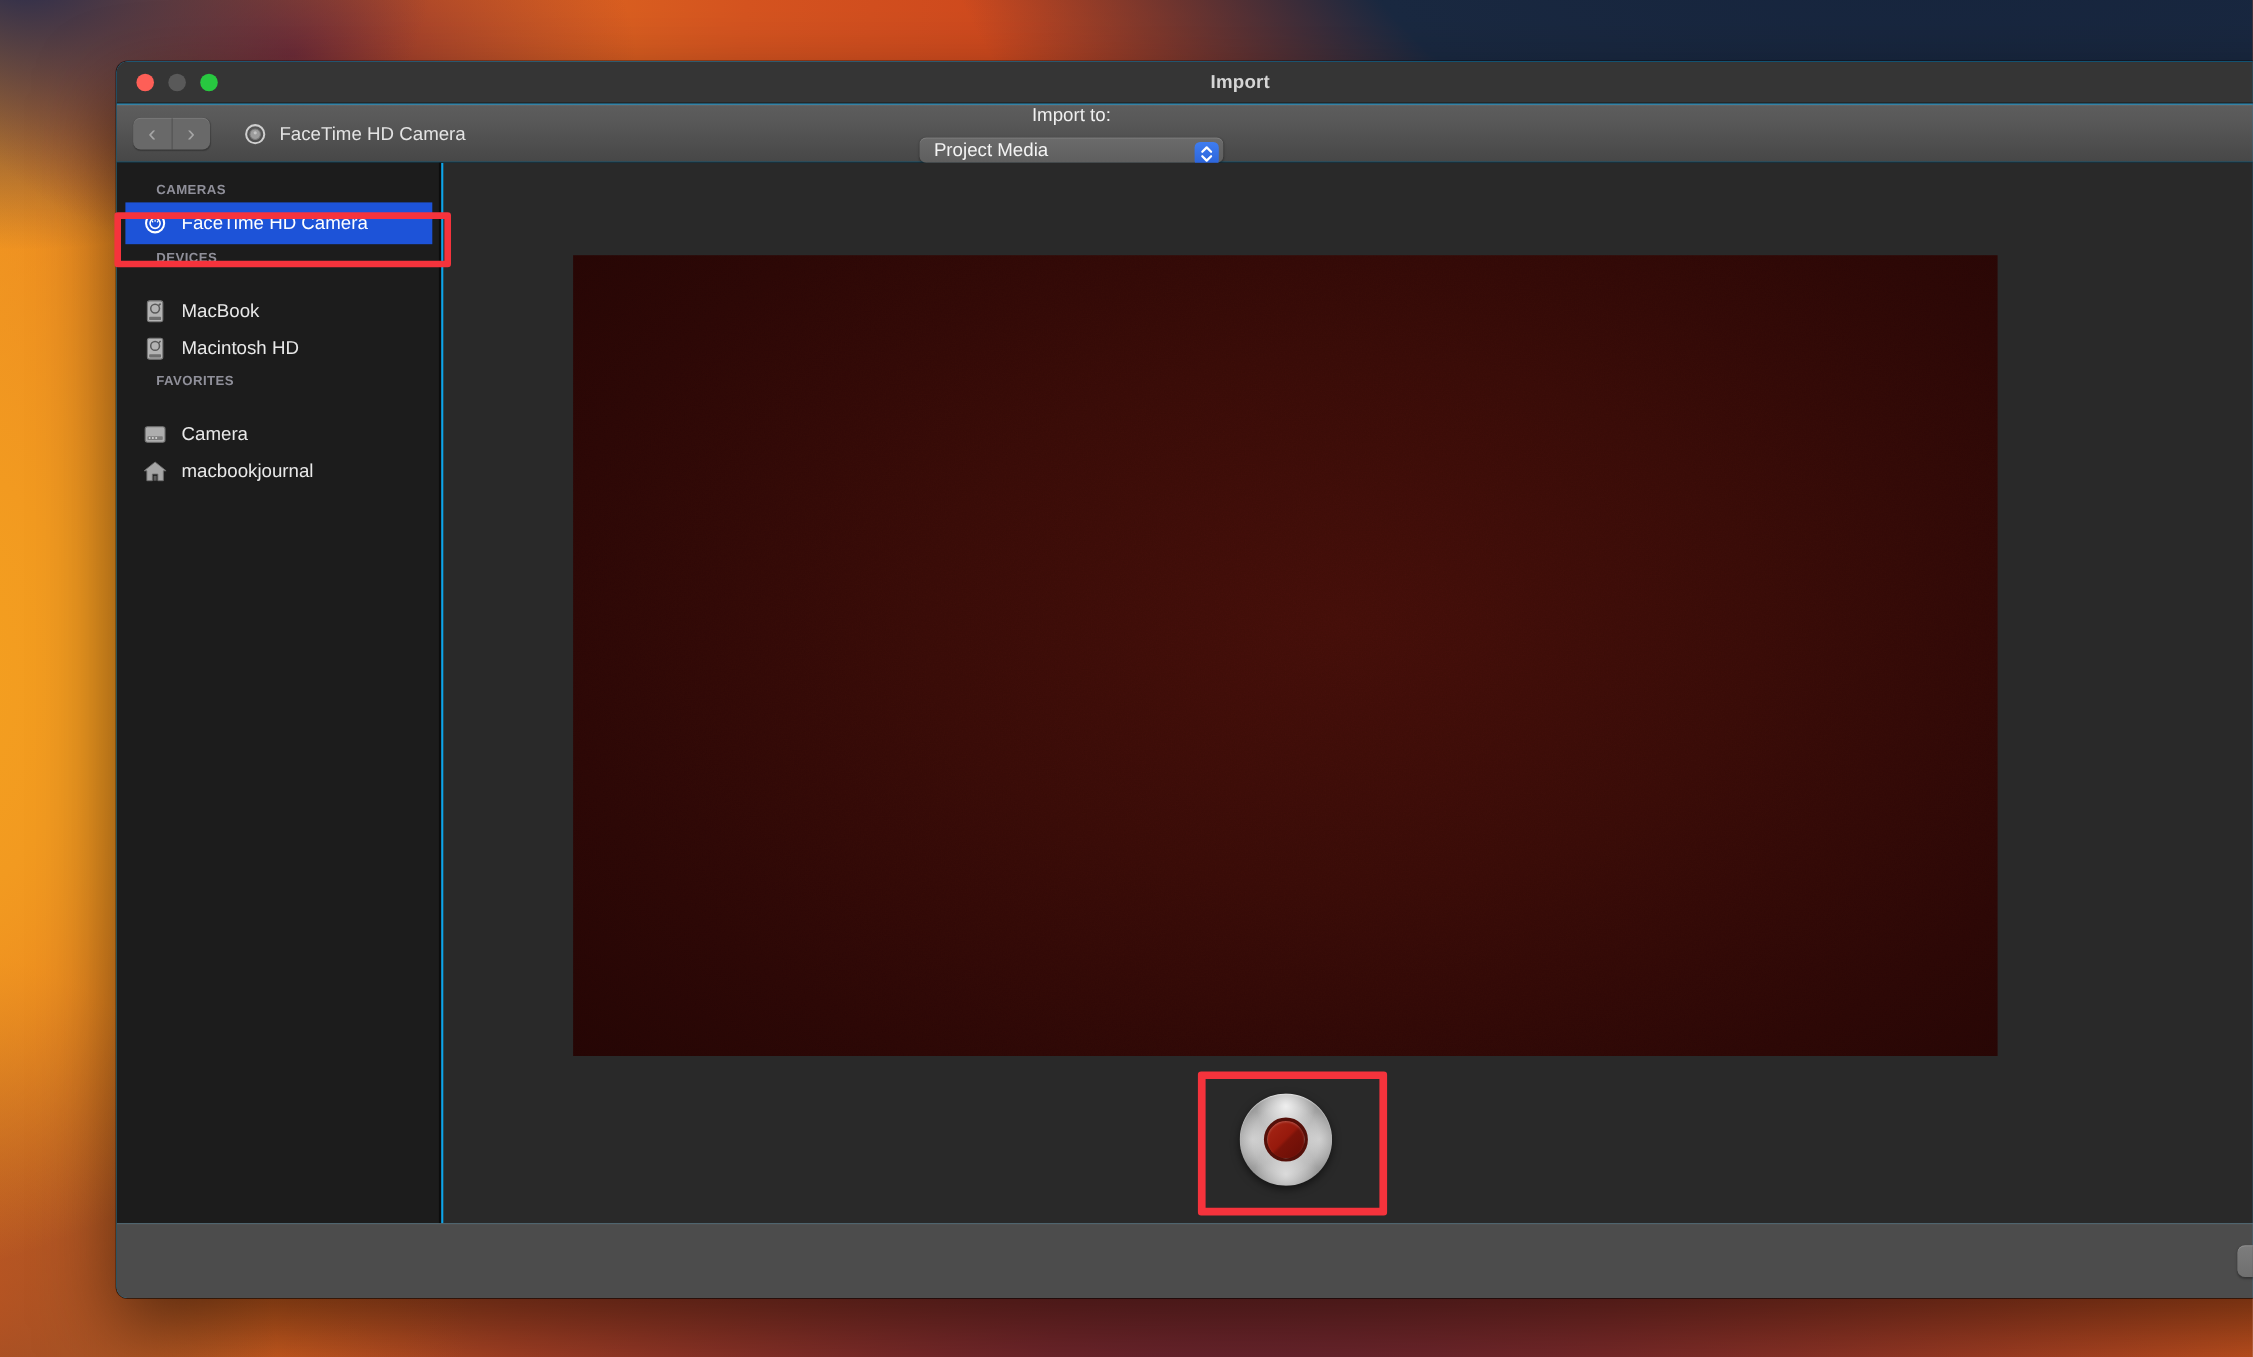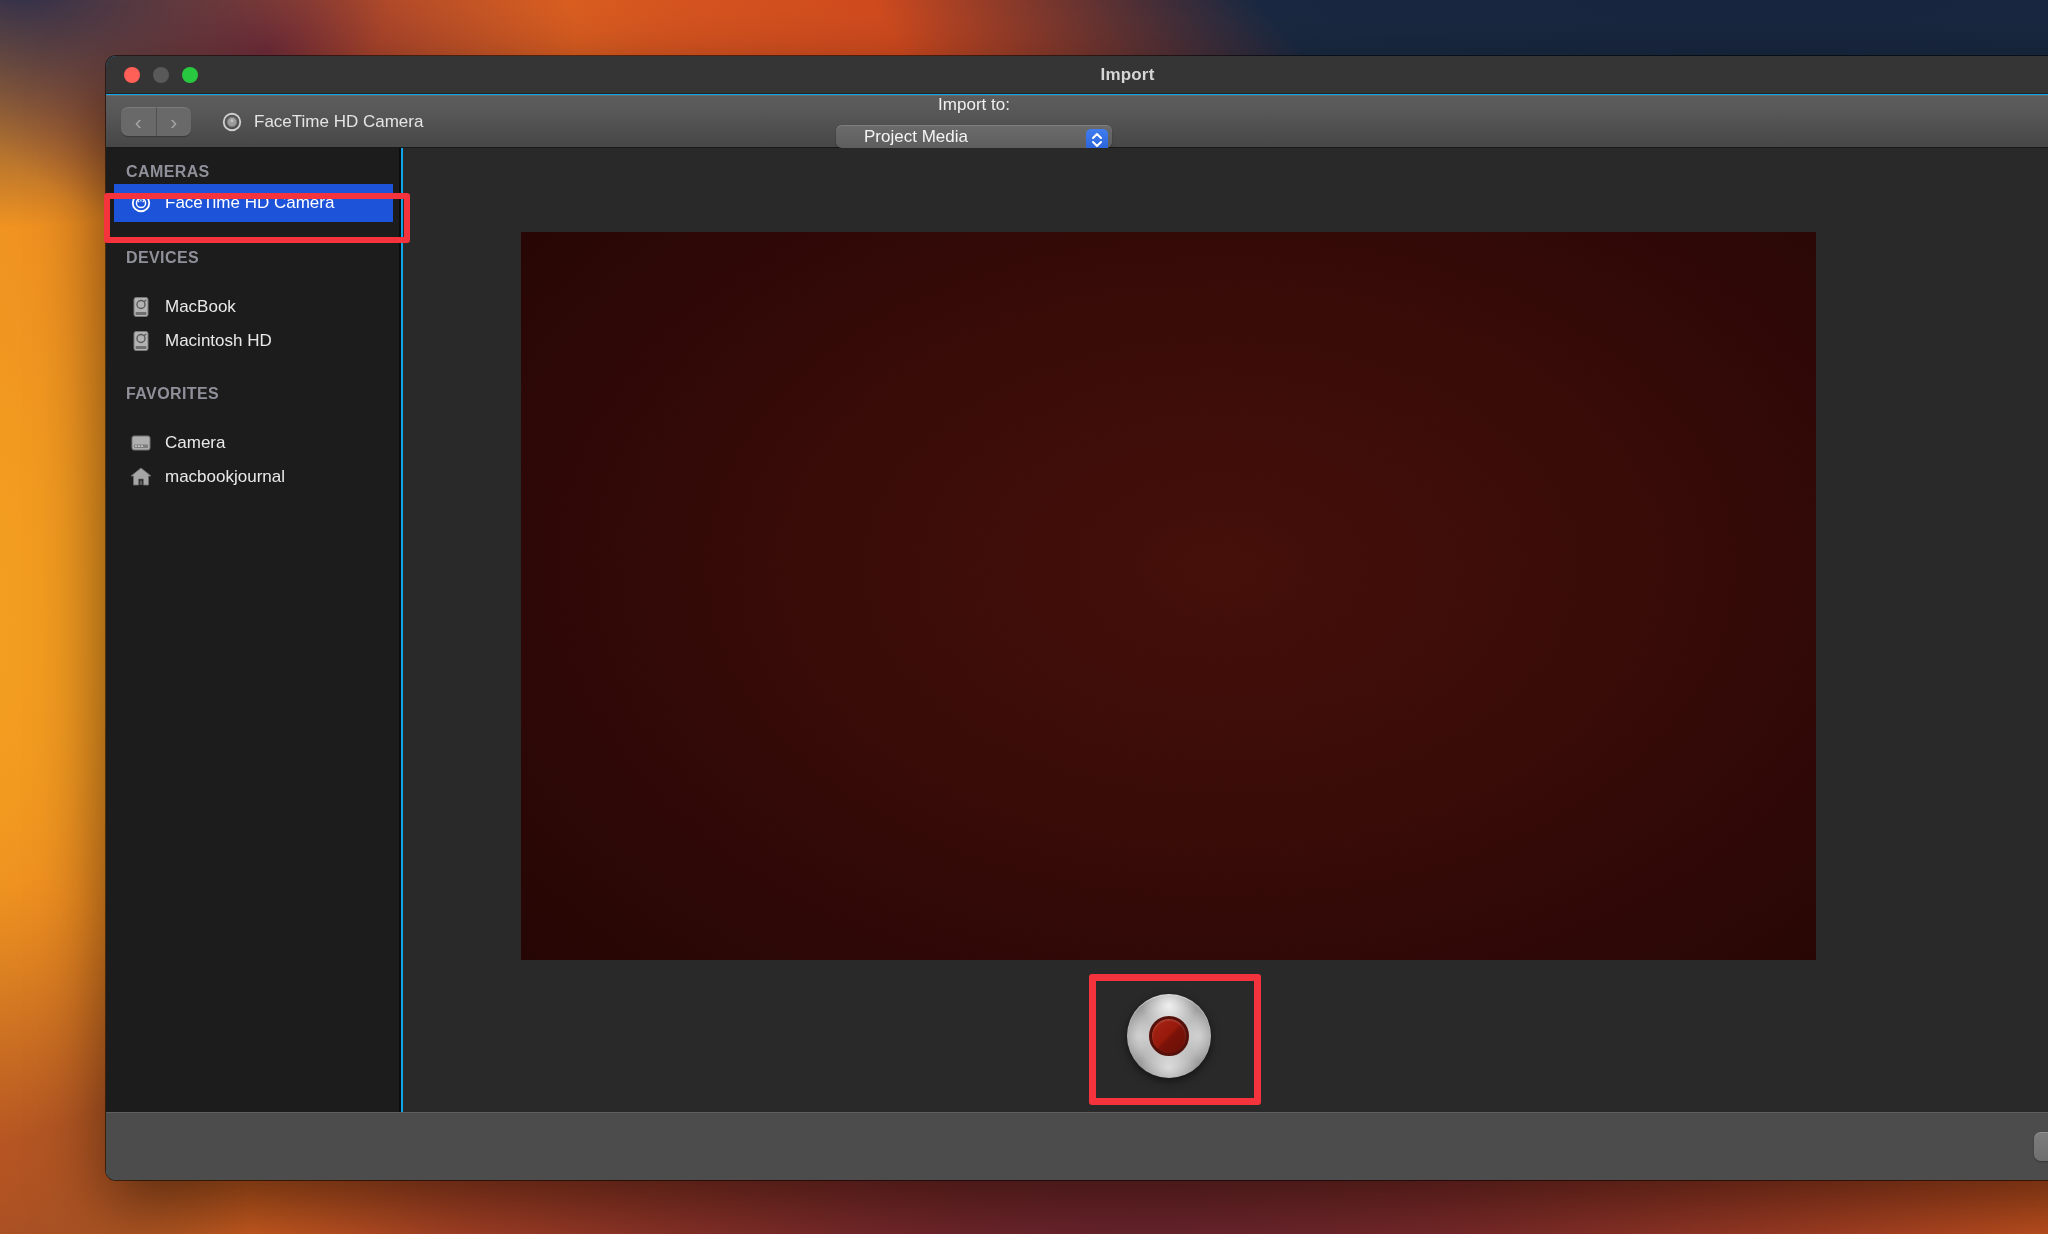--- a/index.html
+++ b/index.html
@@ -52,46 +52,45 @@
   .seg button:first-child { border-right:1px solid rgba(0,0,0,.22); }
   .tb-device { position:absolute; left:115px; top:0; height:53px; display:flex; align-items:center; gap:11px; }
   .tb-device .label { color:#e4e4e4; font-size:17px; }
   .import-group { position:absolute; left:730px; top:0; height:53px; display:flex; align-items:center; gap:10px;flex-direction:column; }
   .import-label { color:#f0f0f0; font-size:17px; }
   .popup {
     width:276px; height:30px; background:linear-gradient(#6b6b6b,#5e5e5e);
     border-radius:6px; display:flex; align-items:center; position:relative;
     box-shadow:inset 0 1px 0 rgba(255,255,255,.14), 0 1px 2px rgba(0,0,0,.3);
     cursor:default;
-    padding-left:15px;
   }
   .popup .value { color:#f4f4f4; font-size:17px; padding-left:13px; }
   .popup .stepper {
     position:absolute; right:4px; top:4px; width:22px; height:22px;
     background:linear-gradient(#3f7df0,#2a62d8); border-radius:5px;
     display:flex; align-items:center; justify-content:center;
   }
 
   
   .sidebar {
     position:absolute; left:0; top:92px; width:295px; bottom:68px;
     background:#1c1c1c; border-right:2px solid #0d0d0d;
   }
   .sb-header {
-    height:24px; display:flex; align-items:center; padding-left:20px;
-    color:#90909a; font-size:16px; font-weight:bold; letter-spacing:.4px;
+    height:24px; display:flex; align-items:center; padding-left:36px;
+    color:#90909a; font-size:12px; font-weight:bold; letter-spacing:.4px;
   }
   .sb-row { height:34px; display:flex; align-items:center; padding-left:24px; gap:13px; cursor:default; }
   .sb-row .sb-label { color:#e9e9e9; font-size:17px; white-space:nowrap; }
   .sb-row.selected {
     height:38px; margin:0 6px 0 8px; padding-left:16px; background:#1d53d8;
   }
   .sb-row.selected .sb-label { color:#ffffff; }
   .sb-icon { width:22px; height:22px; display:flex; align-items:center; justify-content:center; }
-  .mt12 { margin-top:12px; } .mt13 { margin-top:13px; } .mt8 { margin-top:24px; } .mt10 { margin-top:20px; }
+  .mt12 { margin-top:12px; } .mt13 { margin-top:13px; } .mt8 { margin-top:0; } .mt10 { margin-top:20px; }
 
   
   .main { position:absolute; left:297px; top:92px; right:0; bottom:68px; background:#292929; }
   .preview {
     position:absolute; left:118px; top:84px; width:1295px; height:728px;
     background:
       radial-gradient(1000px 640px at 54% 46%, #49100a 0%, #3d0d08 38%, #2f0806 72%, #250504 100%);
     overflow:hidden;
   }
   .preview svg.noise { position:absolute; inset:0; width:100%; height:100%; }

